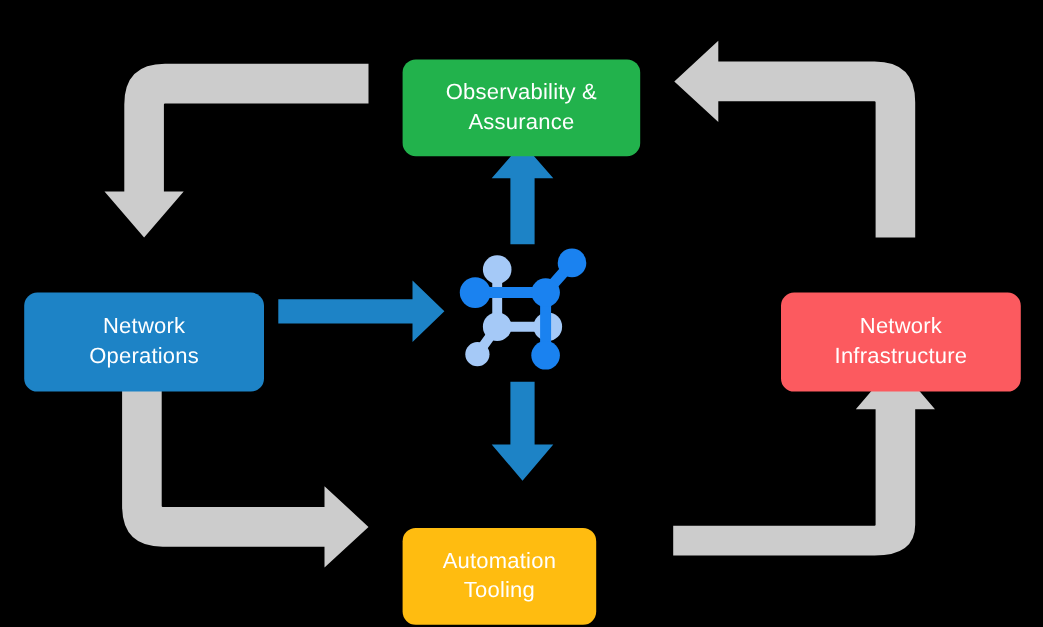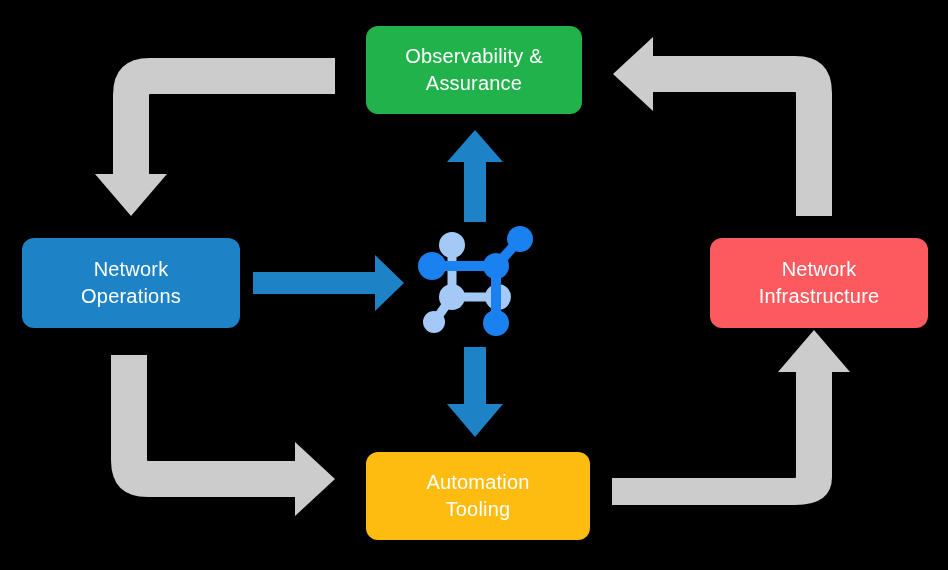--- a/index.html
+++ b/index.html
@@ -27,20 +27,21 @@
     border-radius: 12px;
     color: #ffffff;
     font-size: 20px;
     line-height: 1.35;
     font-weight: 400;
     letter-spacing: 0.2px;
     box-sizing: border-box;
     padding: 6px 10px;
     white-space: pre-line;
     user-select: none;
+    margin-top: 28px;
   }
   #box-observability {
     left: 366px;
     top: 26px;
     width: 216px;
     height: 88px;
     background: #22b24c;
   }
   #box-operations {
     left: 22px;
@@ -52,21 +53,21 @@
   #box-infrastructure {
     left: 710px;
     top: 238px;
     width: 218px;
     height: 90px;
     background: #fc5a5f;
   }
   #box-automation {
     left: 366px;
     top: 452px;
-    width: 224px;
+    width: 176px;
     height: 88px;
     background: #ffbc10;
   }
   .svg-layer {
     position: absolute;
     left: 0;
     top: 0;
     width: 948px;
     height: 570px;
     pointer-events: none;

